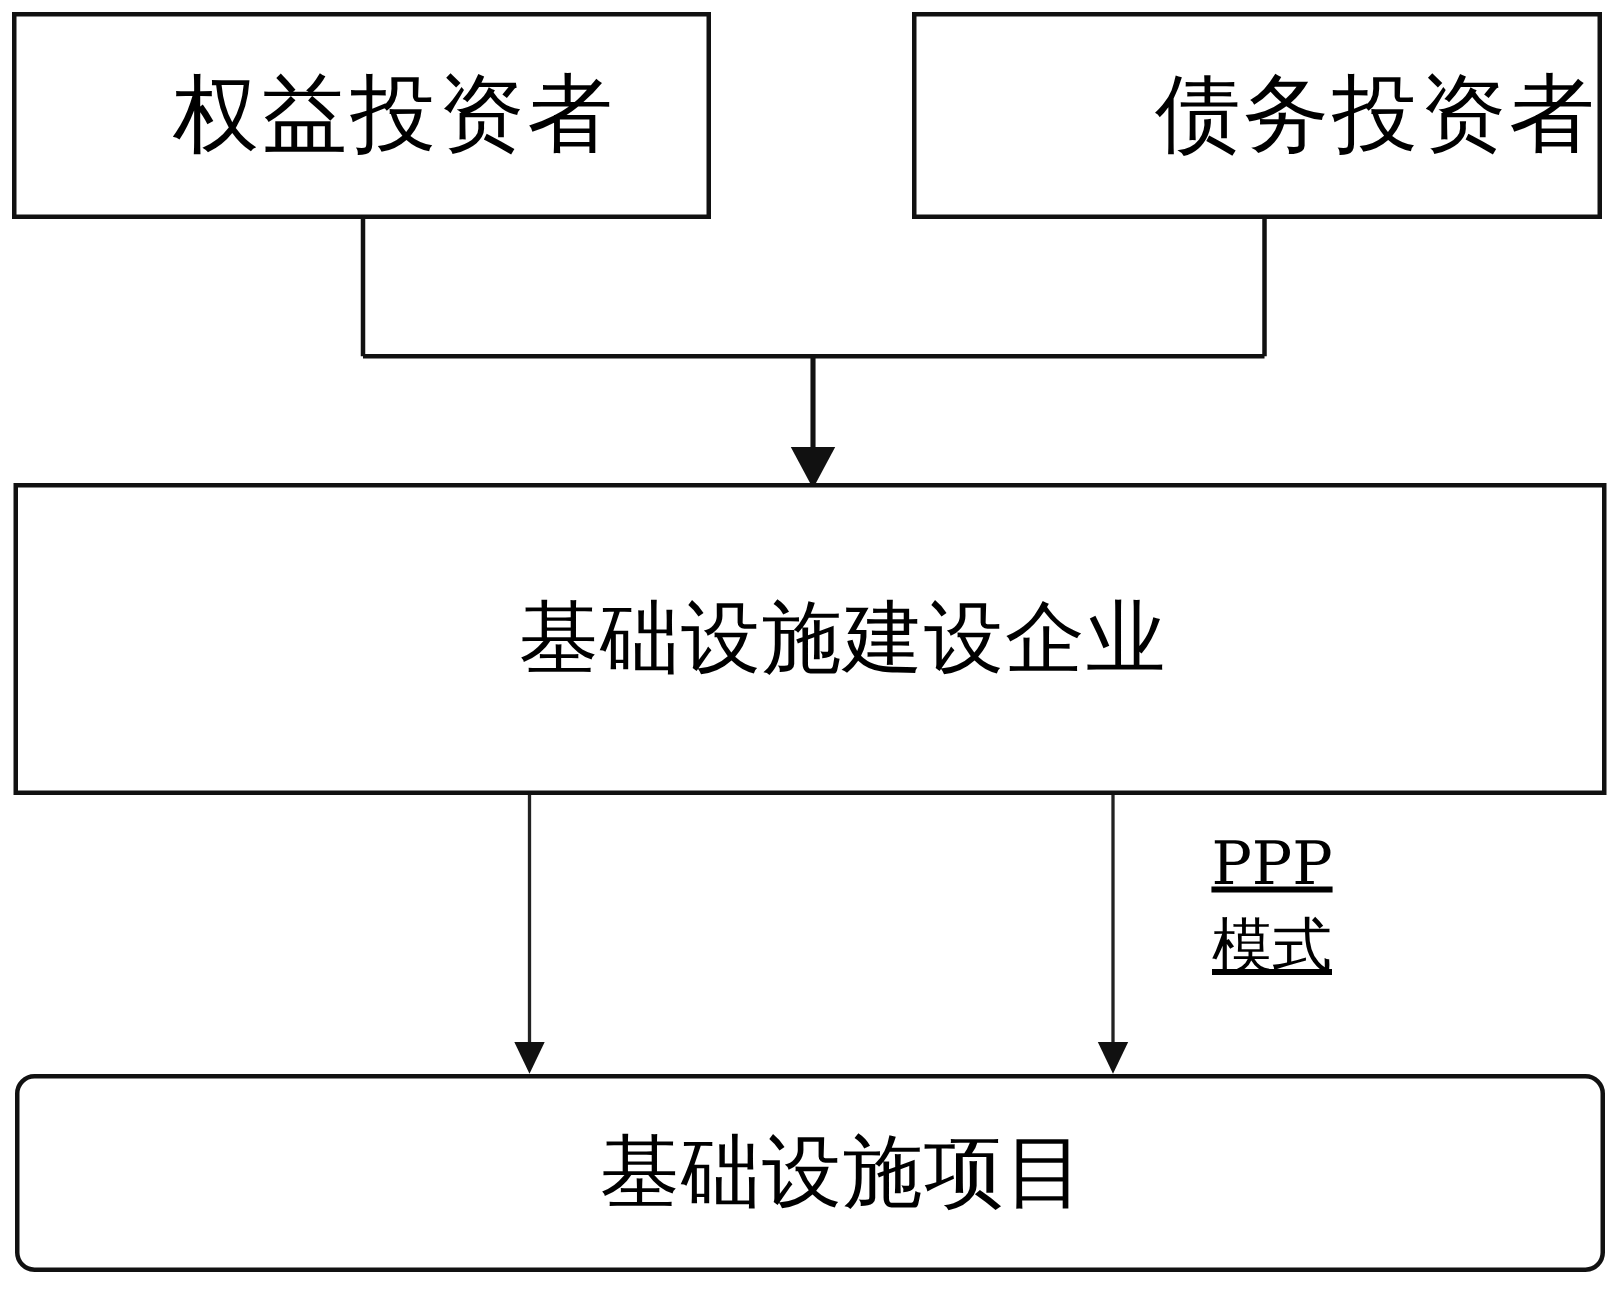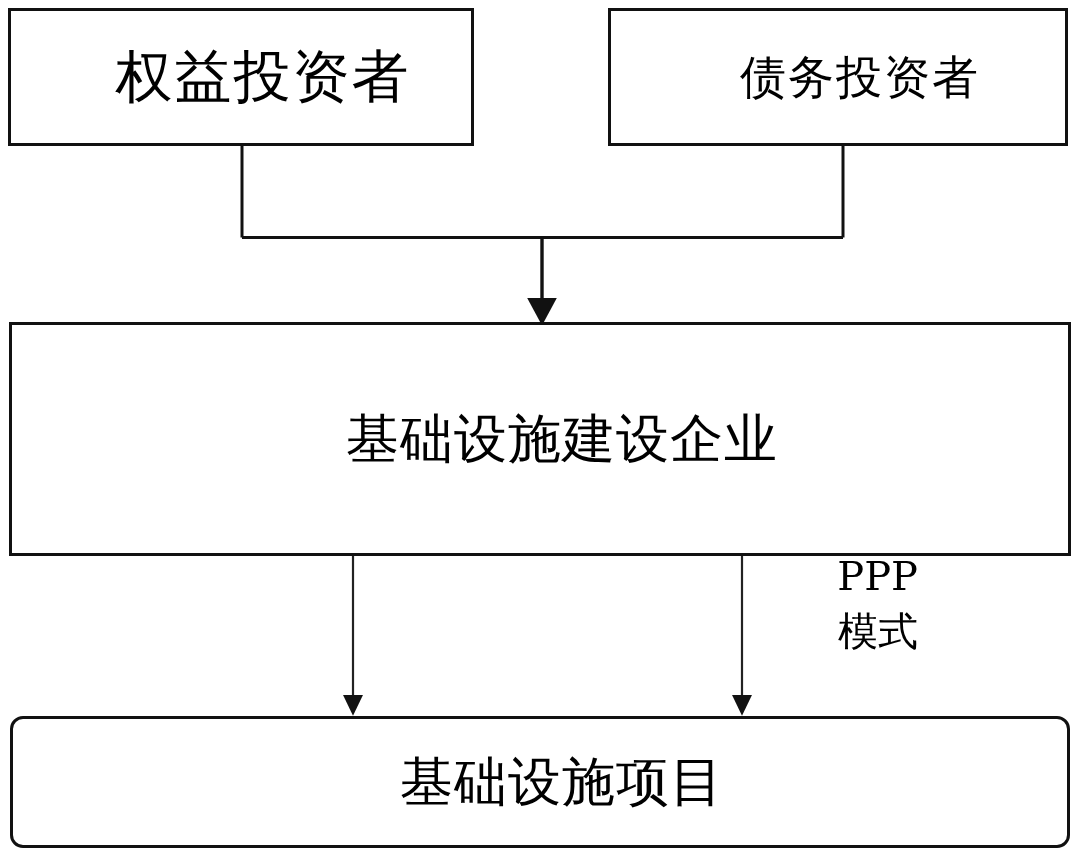--- a/index.html
+++ b/index.html
@@ -50,28 +50,29 @@
     width: 466px;
     height: 138px;
     font-size: 57px;
     letter-spacing: 2px;
   }
   #node-debt-investors {
     left: 608px;
     top: 8px;
     width: 460px;
     height: 138px;
-    font-size: 46px;
+    font-size: 57px;
     letter-spacing: 2px;
+    justify-content: flex-end;
   }
   #node-infra-enterprise {
     left: 9px;
     top: 322px;
     width: 1062px;
-    height: 234px;
+    height: 208px;
     font-size: 53px;
     letter-spacing: 1px;
   }
   #node-infra-project {
     left: 10px;
     top: 716px;
     width: 1060px;
     height: 132px;
     border-width: 3px;
     border-radius: 13px;
@@ -90,21 +91,22 @@
   }
   #edge-label-traditional {
     left: 160px;
     top: 549px;
     width: 172px;
   }
   #edge-label-ppp {
     left: 778px;
     top: 549px;
     width: 140px;
-    text-align: right;
+    text-align: center;
+    text-decoration: underline;
   }
 </style>
 </head>
 <body>
 
 <div id="diagram-canvas">
 
   <svg id="diagram-svg" viewBox="0 0 1080 861" xmlns="http://www.w3.org/2000/svg">
     <defs>
       <marker id="arrowhead-solid" markerWidth="14" markerHeight="14" refX="4.2" refY="5" orient="auto" markerUnits="strokeWidth">

